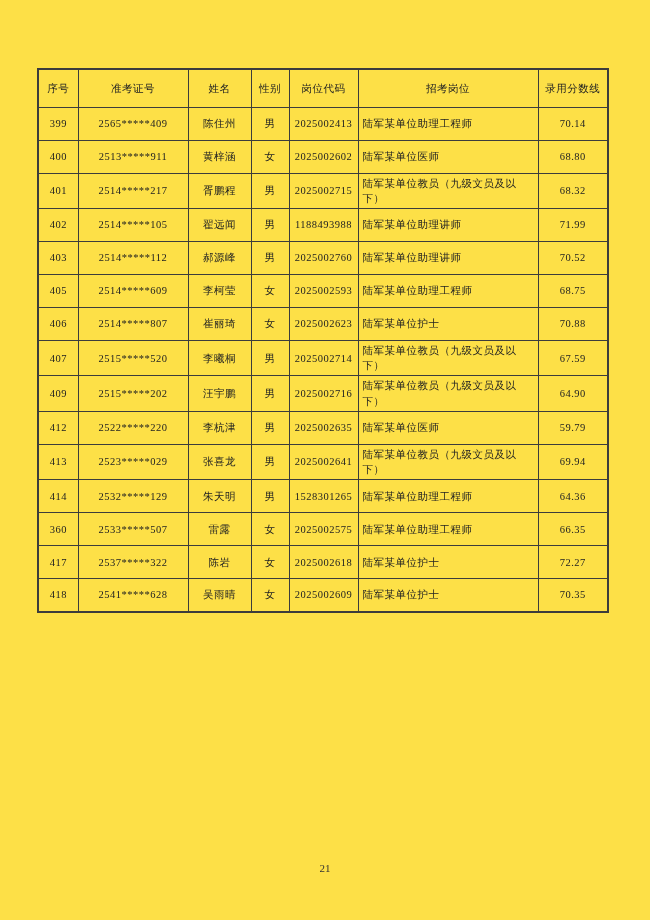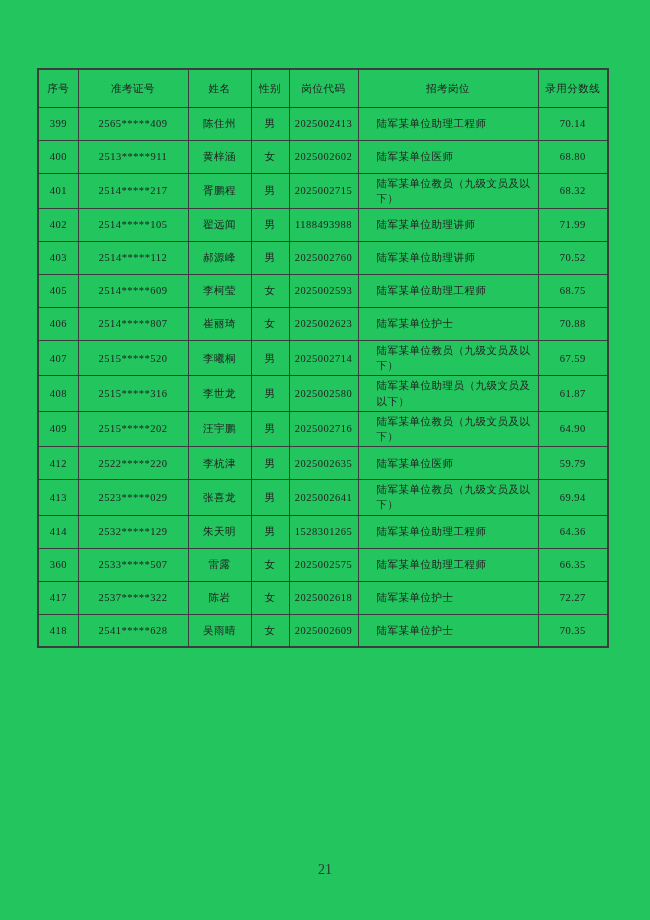--- a/index.html
+++ b/index.html
@@ -1,20 +1,20 @@
 <!DOCTYPE html>
 <html><head>
 <meta charset="utf-8">
 <style>
   html, body { margin: 0; padding: 0; }
   .page {
     position: relative;
     width: 650px;
     height: 920px;
-    background: #22c55e;
+    background: #fde047;
     font-family: "Liberation Serif", "DejaVu Serif", serif;
     color: #222222;
     overflow: hidden;
   }
   table.results {
     position: absolute;
     left: 37px;
     top: 68px;
     width: 570px;
     border-collapse: collapse;
@@ -27,28 +27,28 @@
     text-align: center;
     vertical-align: middle;
     padding: 2px 4px;
     box-sizing: border-box;
     line-height: 1.45;
     letter-spacing: 0.5px;
   }
   table.results { border: 2px solid #3c3c3c; }
   table.results thead th { height: 38px; }
   table.results tbody td { height: 33px; }
-  table.results td.cell-position { text-align: left; padding-left: 18px; letter-spacing: 0.5px; }
+  table.results td.cell-position { text-align: left; padding-left: 4px; letter-spacing: 0.5px; }
   .page-number {
     position: absolute;
     left: 0;
     top: 862px;
     width: 100%;
     text-align: center;
-    font-size: 14px;
+    font-size: 11px;
     color: #333333;
   }
 </style>
 </head>
 <body>
 
 <div class="page">
 
   <table class="results">
     <colgroup>
@@ -138,29 +138,20 @@
         <tr>
       <td class="cell-serial">407</td>
       <td class="cell-ticket">2515*****520</td>
       <td class="cell-name">李曦桐</td>
       <td class="cell-gender">男</td>
       <td class="cell-code">2025002714</td>
       <td class="cell-position">陆军某单位教员（九级文员及以下）</td>
       <td class="cell-score">67.59</td>
     </tr>
         <tr>
-      <td class="cell-serial">408</td>
-      <td class="cell-ticket">2515*****316</td>
-      <td class="cell-name">李世龙</td>
-      <td class="cell-gender">男</td>
-      <td class="cell-code">2025002580</td>
-      <td class="cell-position">陆军某单位助理员（九级文员及以下）</td>
-      <td class="cell-score">61.87</td>
-    </tr>
-        <tr>
       <td class="cell-serial">409</td>
       <td class="cell-ticket">2515*****202</td>
       <td class="cell-name">汪宇鹏</td>
       <td class="cell-gender">男</td>
       <td class="cell-code">2025002716</td>
       <td class="cell-position">陆军某单位教员（九级文员及以下）</td>
       <td class="cell-score">64.90</td>
     </tr>
         <tr>
       <td class="cell-serial">412</td>

